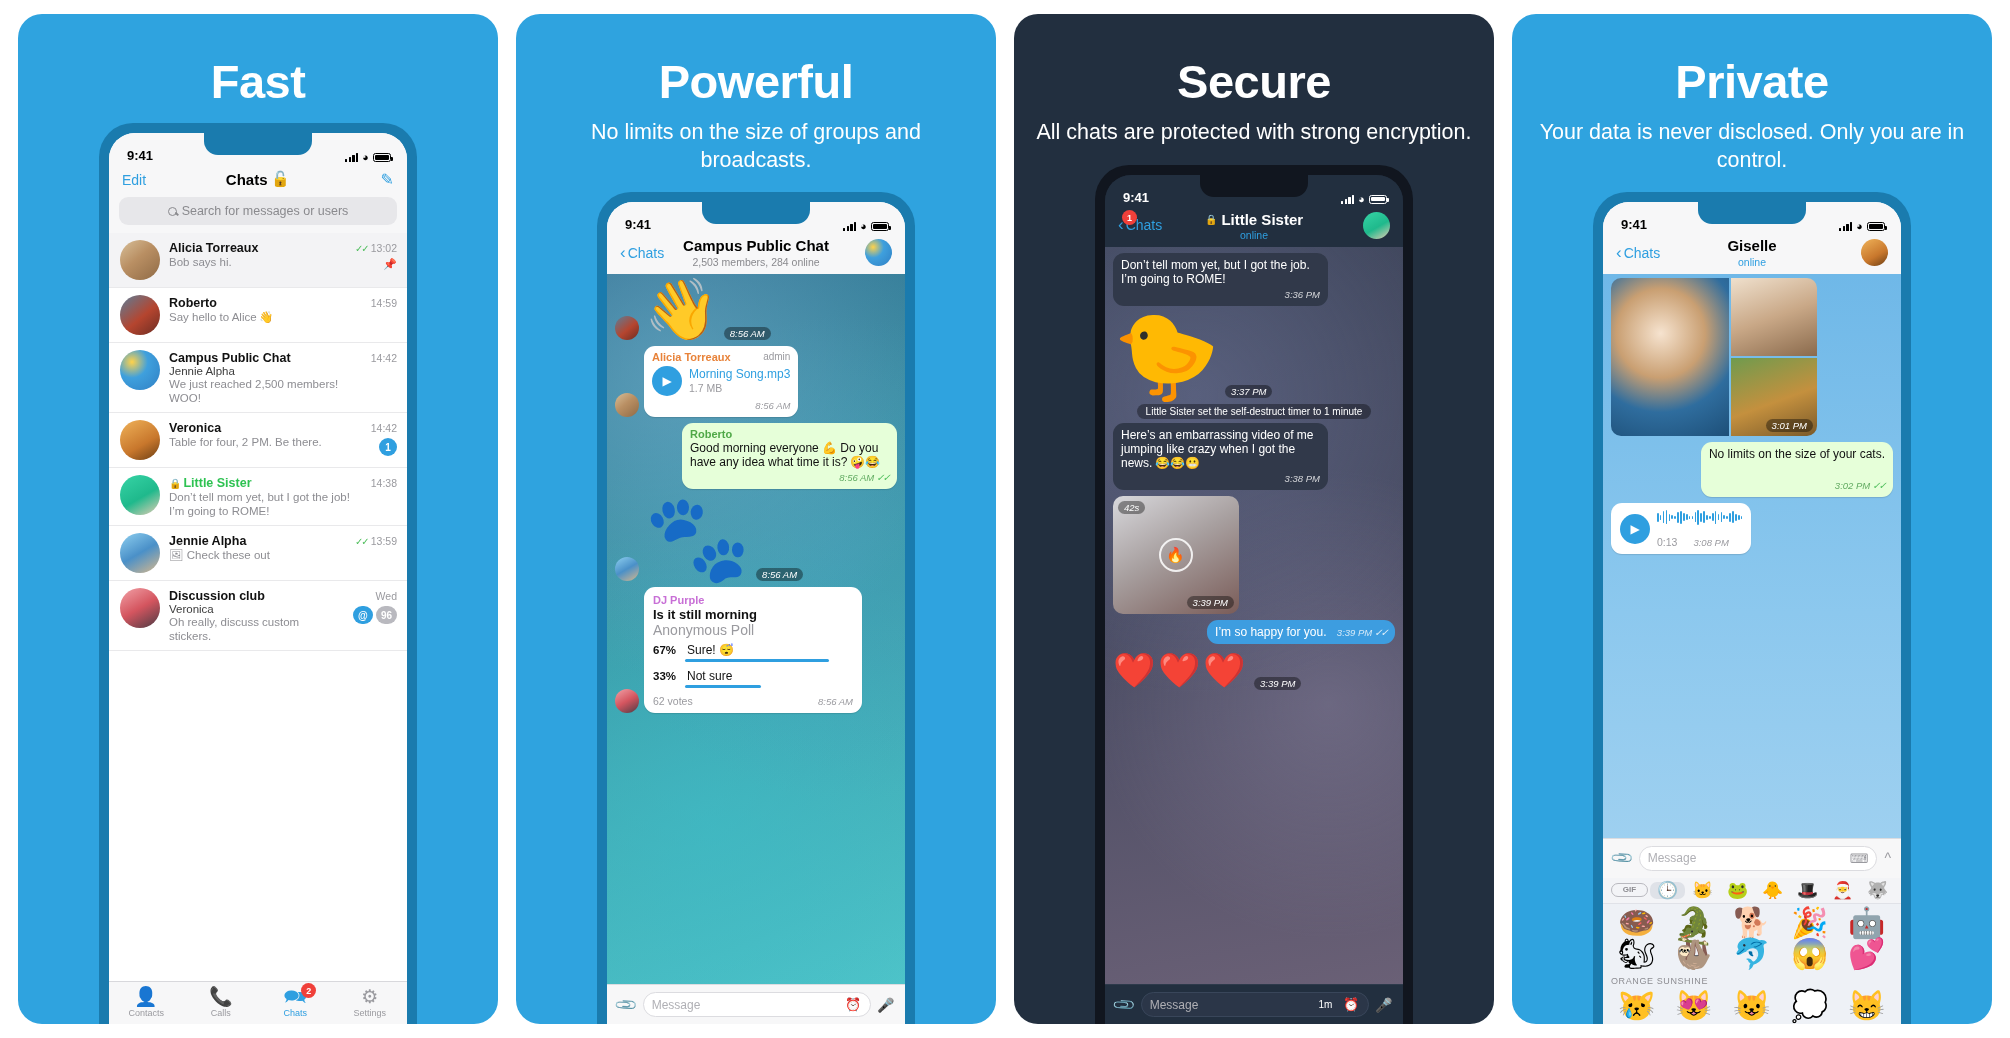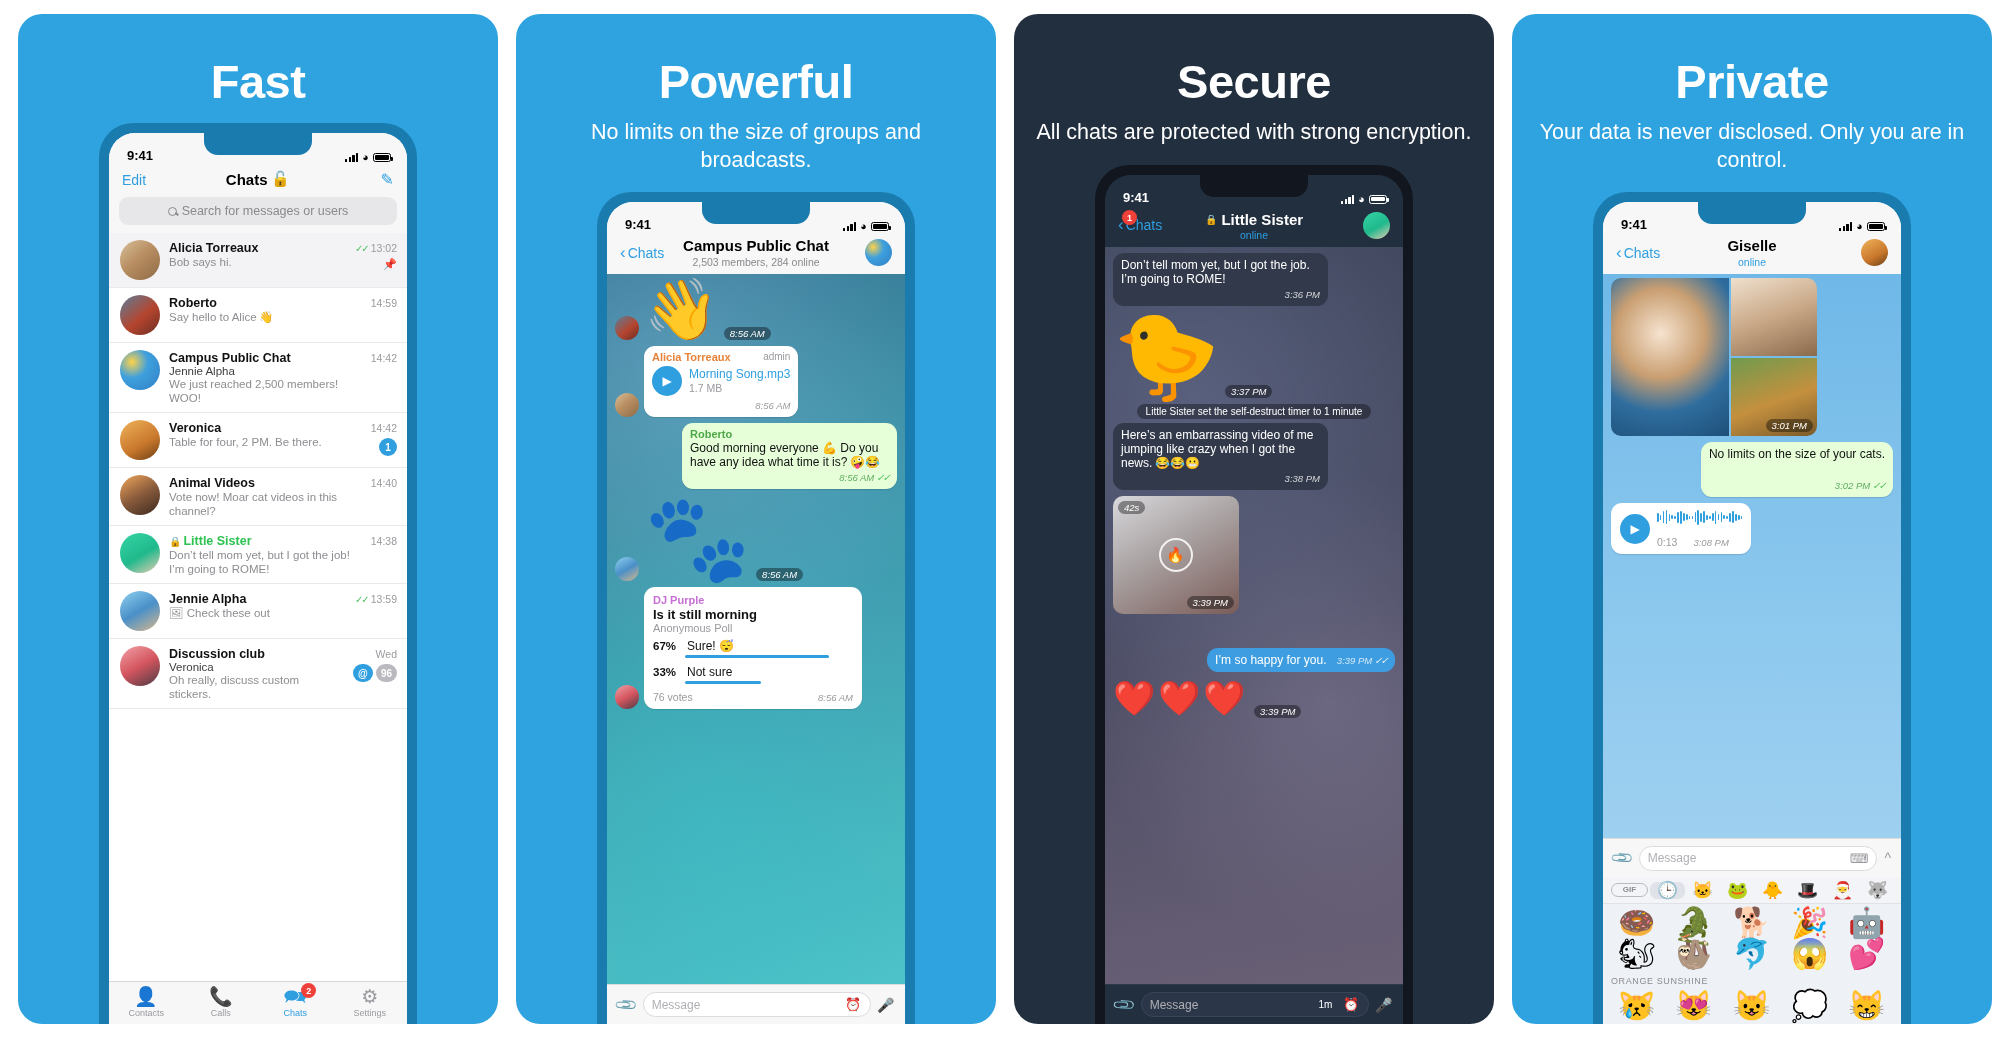--- a/index.html
+++ b/index.html
@@ -195,21 +195,21 @@
   .msgrow { display:flex; align-items:flex-end; gap:5px; margin-bottom:6px; }
   .msgrow.out { justify-content:flex-end; }
   .mava { width:24px; height:24px; border-radius:50%; flex:0 0 24px; overflow:hidden;}
   .bub {
     background:#fff; border-radius:11px; padding:5px 8px 5px;
     font-size:12px; color:#111; max-width:215px; position:relative;
     box-shadow:0 1px 1px rgba(0,0,0,.12);
   }
   .bub.green { background:#e6ffd9; }
   .bub.dk { background:#31394a; color:#fff; box-shadow:none; }
-  .bub.blueout { background:#3d9de0; color:#fff; box-shadow:none;margin-top:28px;}
+  .bub.blueout { background:#3d9de0; color:#fff; box-shadow:none;}
   .sender { font-size:11px; font-weight:bold; margin-bottom:1px; }
   .s-orange{color:#e8833a} .s-green{color:#4fa847} .s-purple{color:#c86fd6}
   .admin { font-size:10px; color:#9a9a9f; font-weight:normal; float:right; margin-left:10px;}
   .tstamp { font-size:9.5px; color:#9a9a9f; font-style:italic; display:inline-flex; align-items:center; gap:2px;}
   .tstamp.wht{color:rgba(255,255,255,.78)}
   .tstamp.grn{color:#63ac63}
   .float-ts {
     background:rgba(0,0,0,.38); color:#fff; font-size:9.5px; font-style:italic;
     padding:1px 6px; border-radius:8px; display:inline-block;
   }
@@ -219,21 +219,21 @@
     text-align:center;
   }
   .playbtn{
     width:30px;height:30px;border-radius:50%;background:#2f9fe0;color:#fff;
     display:flex;align-items:center;justify-content:center;font-size:12px;flex:0 0 30px;
   }
   .filename{font-size:12px;color:#2f9fe0;font-weight:500;}
   .filesize{font-size:10.5px;color:#9a9a9f;}
   .poll{background:#fff;border-radius:11px;padding:7px 9px 6px;width:218px;box-shadow:0 1px 1px rgba(0,0,0,.12);}
   .poll-q{font-size:13px;font-weight:bold;color:#111;}
-  .poll-t{font-size:11px;color:#9a9a9f;margin-bottom:5px;}
+  .poll-t{font-size:14px;color:#9a9a9f;margin-bottom:5px;}
   .poll-opt{display:flex;gap:6px;align-items:baseline;font-size:12px;color:#111;}
   .poll-pct{font-weight:bold;font-size:11.5px;min-width:28px;}
   .poll-bar{height:3px;border-radius:2px;background:#2f9fe0;margin:2px 0 7px 32px;}
   .poll-votes{font-size:10.5px;color:#9a9a9f;}
 
   
   .sticker { font-size:60px; line-height:1; }
   .sticker.big { font-size:86px; }
   .heart-row { font-size:34px; letter-spacing:3px; }
 
@@ -386,32 +386,20 @@
             <div class="ctext">
               <div class="cname">Veronica</div>
               <div class="cmsg">Table for four, 2 PM. Be there.</div>
             </div>
             <div class="cright">
               <div class="ctime">14:42</div>
               <span class="cbadge">1</span>
             </div>
           </div>
 
-          <div class="chatrow">
-            <div class="avatar">
-                <span class="ph ph4"></span>
-              </div>
-            <div class="ctext">
-              <div class="cname">Animal Videos</div>
-              <div class="cmsg">Vote now! Moar cat videos in this channel?</div>
-            </div>
-            <div class="cright">
-                <div class="ctime">14:40</div>
-              </div>
-          </div>
 
           <div class="chatrow">
             <div class="avatar">
                 <span class="ph ph6"></span>
               </div>
             <div class="ctext">
               <div class="cname secure">
                 <span class="lock">🔒</span>
                 <span>Little Sister</span>
               </div>
@@ -583,21 +571,21 @@
                 <span class="poll-pct">67%</span>
                 <span>Sure! 😴</span>
               </div>
               <div class="poll-bar" style="width:calc(67% + 10px)"></div>
               <div class="poll-opt">
                 <span class="poll-pct">33%</span>
                 <span>Not sure</span>
               </div>
               <div class="poll-bar" style="width:calc(33% + 10px)"></div>
               <div style="display:flex;justify-content:space-between;align-items:baseline;">
-                <span class="poll-votes">76 votes</span>
+                <span class="poll-votes">62 votes</span>
                 <span class="tstamp">8:56 AM</span>
               </div>
             </div>
           </div>
         </div>
 
         <div class="composer">
           <span class="clip">📎</span>
           <div class="cfield">
             <span>Message</span>

